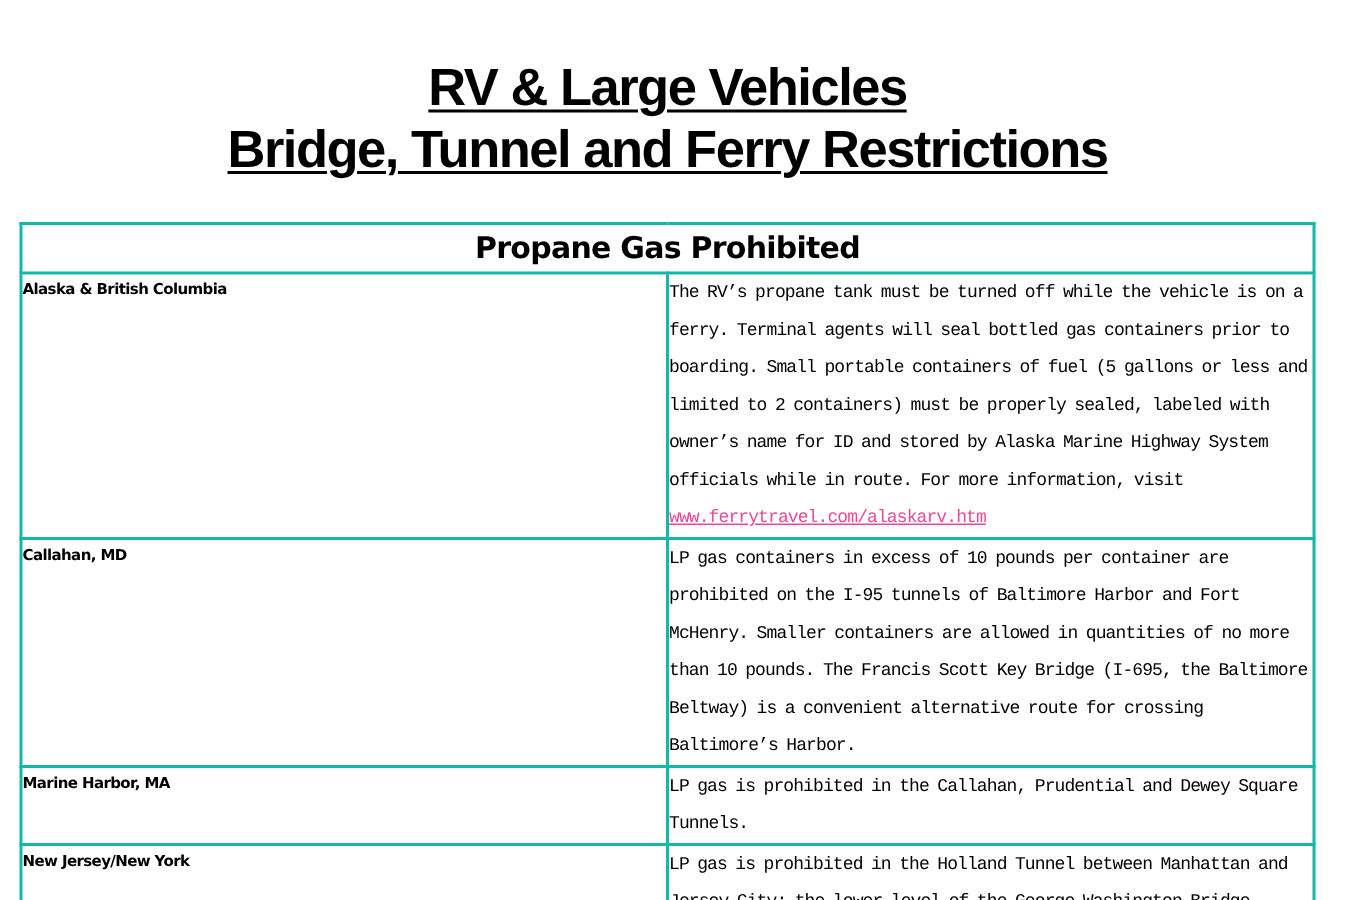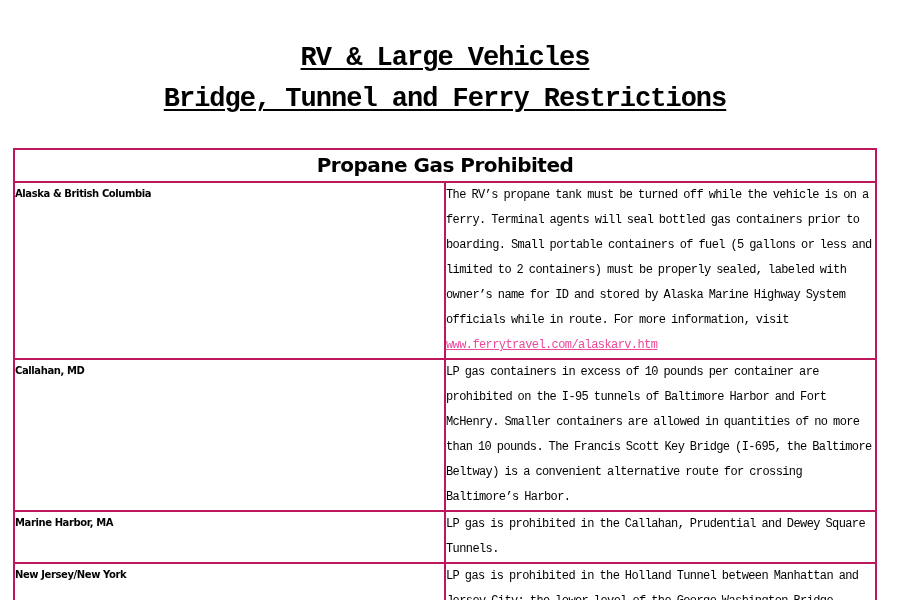--- a/index.html
+++ b/index.html
@@ -2,31 +2,31 @@
 <html><head>
   <meta charset="utf-8">
   <style>
     html, body { margin: 0; padding: 0; background: #ffffff; }
     body {
       width: 898px; height: 600px; overflow: hidden; position: relative;
       font-family: "Liberation Sans", "DejaVu Sans", sans-serif; color: #000;
     }
     .title-block { position: absolute; top: 38px; left: 0; width: 890px; text-align: center; }
     .title-line {
-      font-family: Liberation Mono, monospace;
-      font-size: 27px; font-weight: bold; text-decoration: underline;
+      font-family: Liberation Sans, sans-serif;
+      font-size: 35px; font-weight: bold; text-decoration: underline;
       text-underline-offset: 3px; text-decoration-thickness: 2px;
       line-height: 41px; letter-spacing: -1px; display: block;
     }
     table.restrictions {
       position: absolute; top: 148px; left: 13px; width: 864px;
       border-collapse: collapse; table-layout: fixed;
     }
     table.restrictions td, table.restrictions th {
-      border: 2px solid #be185d; vertical-align: top; padding: 0;
+      border: 2px solid #14b8a6; vertical-align: top; padding: 0;
     }
     th.section-header {
       font-family: "DejaVu Sans", sans-serif;
       font-size: 20px; font-weight: bold; height: 31px; line-height: 31px;
       text-align: center; letter-spacing: -0.5px;
     }
     td.location {
       width: 256px; font-family: "DejaVu Sans", sans-serif;
       font-size: 10px; font-weight: bold; padding: 5px 10px 0 10px;
       line-height: 21px; letter-spacing: -0.4px;

